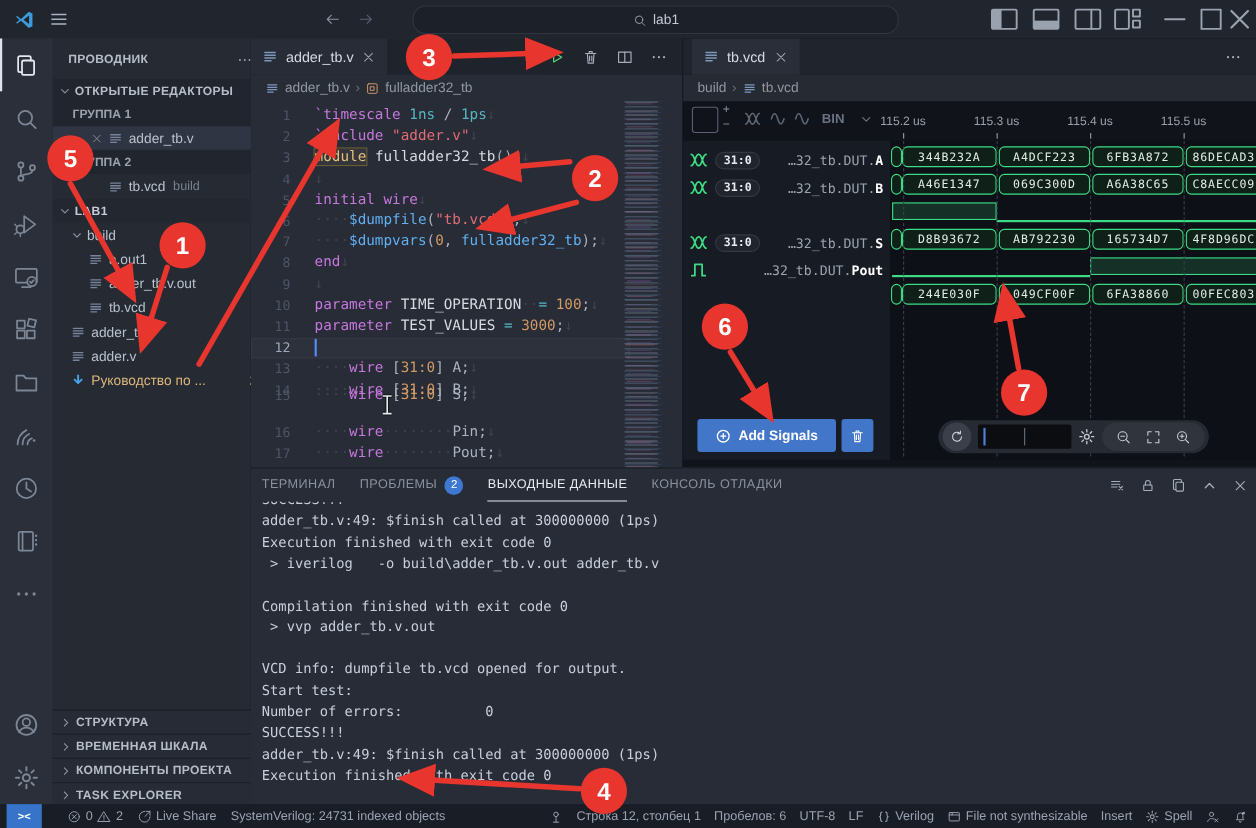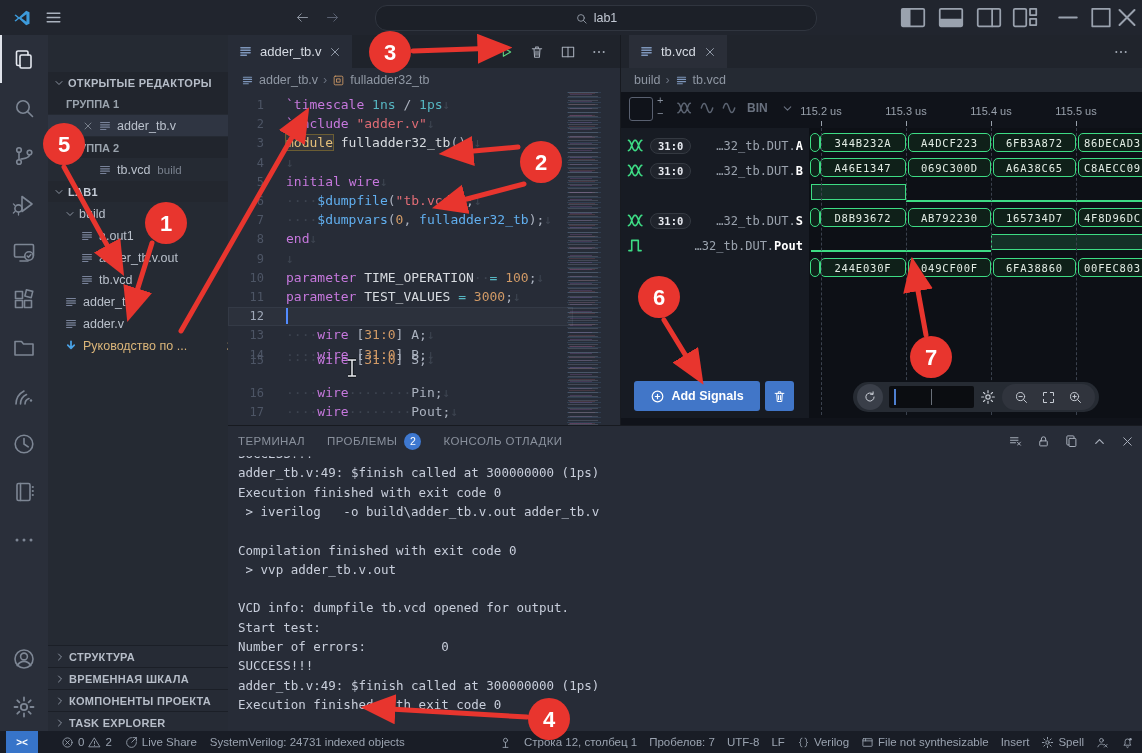--- a/index.html
+++ b/index.html
@@ -292,20 +292,30 @@
     </span>
     <span class="act icn" style="top:660px">
       <svg viewBox="0 0 24 24" fill="none" stroke="currentColor" stroke-width="1.8" stroke-linecap="round" stroke-linejoin="round">
         <circle cx="12" cy="12" r="3.2"></circle>
         <path d="M12 2.5v3M12 18.5v3M2.5 12h3M18.5 12h3M5.3 5.3l2.1 2.1M16.6 16.6l2.1 2.1M5.3 18.7l2.1-2.1M16.6 7.4l2.1-2.1"></path>
       </svg>
     </span>
   </div>
 
 <div id="sidebar" class="abs">
+  <div class="sb-head" style="top:10px;padding-left:14px">
+    <span class="sb-sec">ПРОВОДНИК</span>
+    <span class="icn" style="width:15px;height:15px;margin-left:auto;margin-right:12px;color:#9aa2ae">
+        <svg viewBox="0 0 24 24" fill="none" stroke="currentColor" stroke-width="1.6" stroke-linecap="round" stroke-linejoin="round">
+          <circle cx="5" cy="12" r="1.5" fill="currentColor" stroke="none"></circle>
+          <circle cx="12" cy="12" r="1.5" fill="currentColor" stroke="none"></circle>
+          <circle cx="19" cy="12" r="1.5" fill="currentColor" stroke="none"></circle>
+        </svg>
+      </span>
+  </div>
   <div class="row grp" style="top:37px;padding-left:5px">
     <span class="icn chev">
         <svg viewBox="0 0 24 24" fill="none" stroke="currentColor" stroke-width="2" stroke-linecap="round" stroke-linejoin="round">
           <path d="M6 9l6 6 6-6"></path>
         </svg>
       </span>
     <span class="sb-sec">ОТКРЫТЫЕ РЕДАКТОРЫ</span>
   </div>
   <div id="openeditors">
       <div class="row grp" style="top:58px;padding-left:18px">
@@ -739,20 +749,23 @@
 
 <div id="terminal" class="abs">
   <div id="termtabs">
     <div class="ttab">
         <span>ТЕРМИНАЛ</span>
       </div>
     <div class="ttab">
         <span>ПРОБЛЕМЫ</span>
         <span class="badge-b">2</span>
       </div>
+    <div class="ttab on">
+        <span>ВЫХОДНЫЕ ДАННЫЕ</span>
+      </div>
     <div class="ttab">
         <span>КОНСОЛЬ ОТЛАДКИ</span>
       </div>
   </div>
   <div id="termicons">
     <span class="icn">
         <svg viewBox="0 0 24 24" fill="none" stroke="currentColor" stroke-width="1.6" stroke-linecap="round" stroke-linejoin="round">
           <path d="M4 6h12M4 10h12M4 14h8"></path>
           <path d="M15 13l5 5M20 13l-5 5"></path>
         </svg>
@@ -821,21 +834,21 @@
     <span class="icn">
         <svg viewBox="0 0 24 24" fill="none" stroke="currentColor" stroke-width="1.6" stroke-linecap="round" stroke-linejoin="round">
           <circle cx="12" cy="8" r="3.8"></circle>
           <path d="M12 11.8V21M7.5 21h9"></path>
         </svg>
       </span>
     <div class="sitem">
         <span>Строка 12, столбец 1</span>
       </div>
     <div class="sitem">
-        <span>Пробелов: 7</span>
+        <span>Пробелов: 6</span>
       </div>
     <div class="sitem">
         <span>UTF-8</span>
       </div>
     <div class="sitem">
         <span>LF</span>
       </div>
     <div class="sitem">
       <span class="icn">
           <svg viewBox="0 0 24 24" fill="none" stroke="currentColor" stroke-width="1.8" stroke-linecap="round" stroke-linejoin="round">

